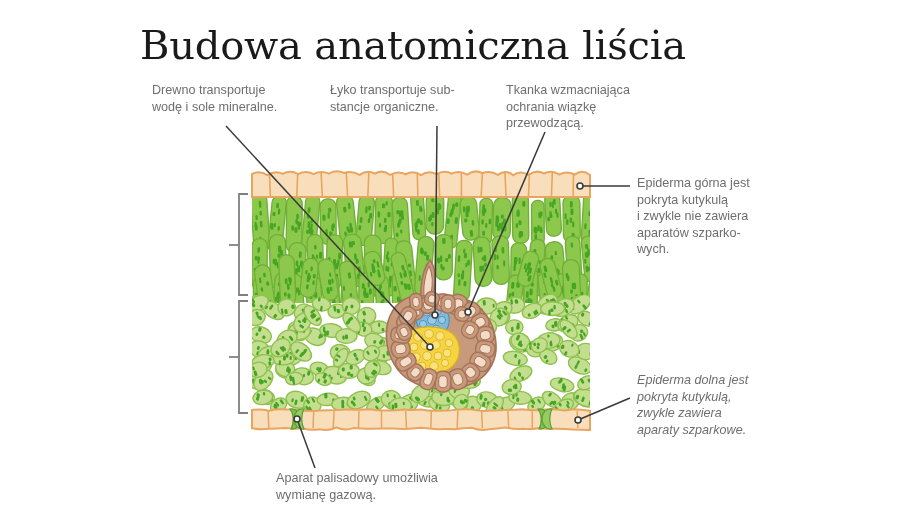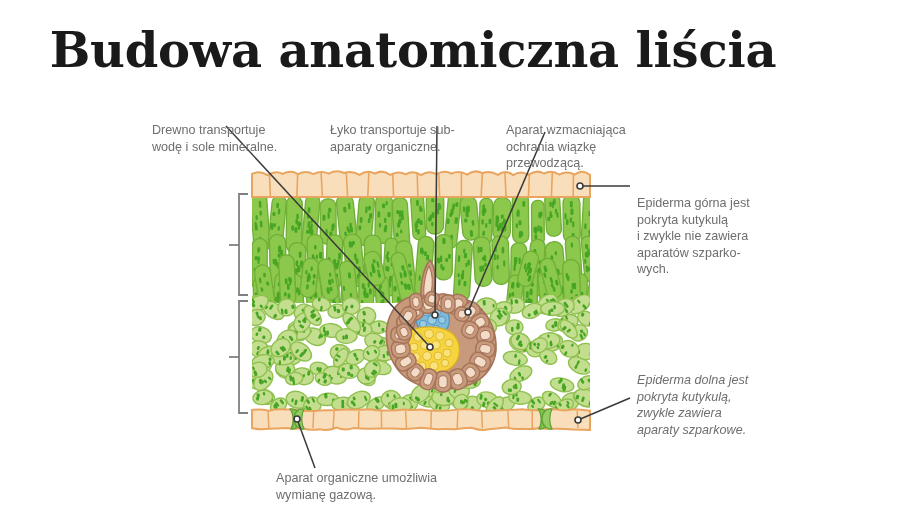--- a/index.html
+++ b/index.html
@@ -6,31 +6,31 @@
   body{
     width:900px;height:506px;background:#ffffff;
     font-family:"Liberation Sans", sans-serif;
     overflow:hidden;position:relative;
   }
   #stage{position:absolute;left:0;top:0;width:900px;height:506px;}
 
   .title{
     position:absolute;left:0;top:22px;width:826px;text-align:center;
     font-family:"DejaVu Serif", serif;
-    font-weight:bold;font-size:48px;color:#1a1a1a;
+    font-weight:normal;font-size:40px;color:#1a1a1a;
     letter-spacing:-0.2px;
   }
 
   .lbl{
     position:absolute;color:#6e6e6e;font-size:12.6px;line-height:16.6px;
     white-space:pre-line;
   }
   .lbl.r{text-align:right;}
   .lbl.l{text-align:left;}
-  .lbl.c{text-align:left;margin-top:40px;}
+  .lbl.c{text-align:left;}
 
   svg.art{position:absolute;left:0;top:0;width:900px;height:506px;}
 </style>
 </head>
 <body>
 
 <div id="stage">
 
   <div class="title">Budowa anatomiczna liścia</div>
 
@@ -1730,35 +1730,35 @@
       <line x1="239" y1="245" x2="229" y2="245"></line>
       <path d="M248 301 L239 301 L239 413 L248 413"></path>
       <line x1="239" y1="357" x2="229" y2="357"></line>
     </g>
   </svg>
 
   <div class="lbl c" style="left:152px;top:82px;width:180px;">Drewno transportuje
 wodę i sole mineralne.</div>
 
   <div class="lbl c" style="left:330px;top:82px;width:175px;">Łyko transportuje sub-
-aparaty organiczne.</div>
-
-  <div class="lbl c" style="left:506px;top:82px;width:160px;">Aparat wzmacniająca
+stancje organiczne.</div>
+
+  <div class="lbl c" style="left:506px;top:82px;width:160px;">Tkanka wzmacniająca
 ochrania wiązkę
 przewodzącą.</div>
 
 
 
-  <div class="lbl l" style="left:637px;top:175px;width:180px;margin-top:20px;">Epiderma górna jest
+  <div class="lbl l" style="left:637px;top:175px;width:180px;">Epiderma górna jest
 pokryta kutykulą
 i zwykle nie zawiera
 aparatów szparko-
 wych.</div>
 
   <div class="lbl l" style="left:637px;top:372px;width:180px;font-style:italic;">Epiderma dolna jest
 pokryta kutykulą,
 zwykle zawiera
 aparaty szparkowe.</div>
 
-  <div class="lbl l" style="left:276px;top:470px;width:230px;">Aparat organiczne umożliwia
+  <div class="lbl l" style="left:276px;top:470px;width:230px;">Aparat palisadowy umożliwia
 wymianę gazową.</div>
 
 </div>
 
 </body></html>

